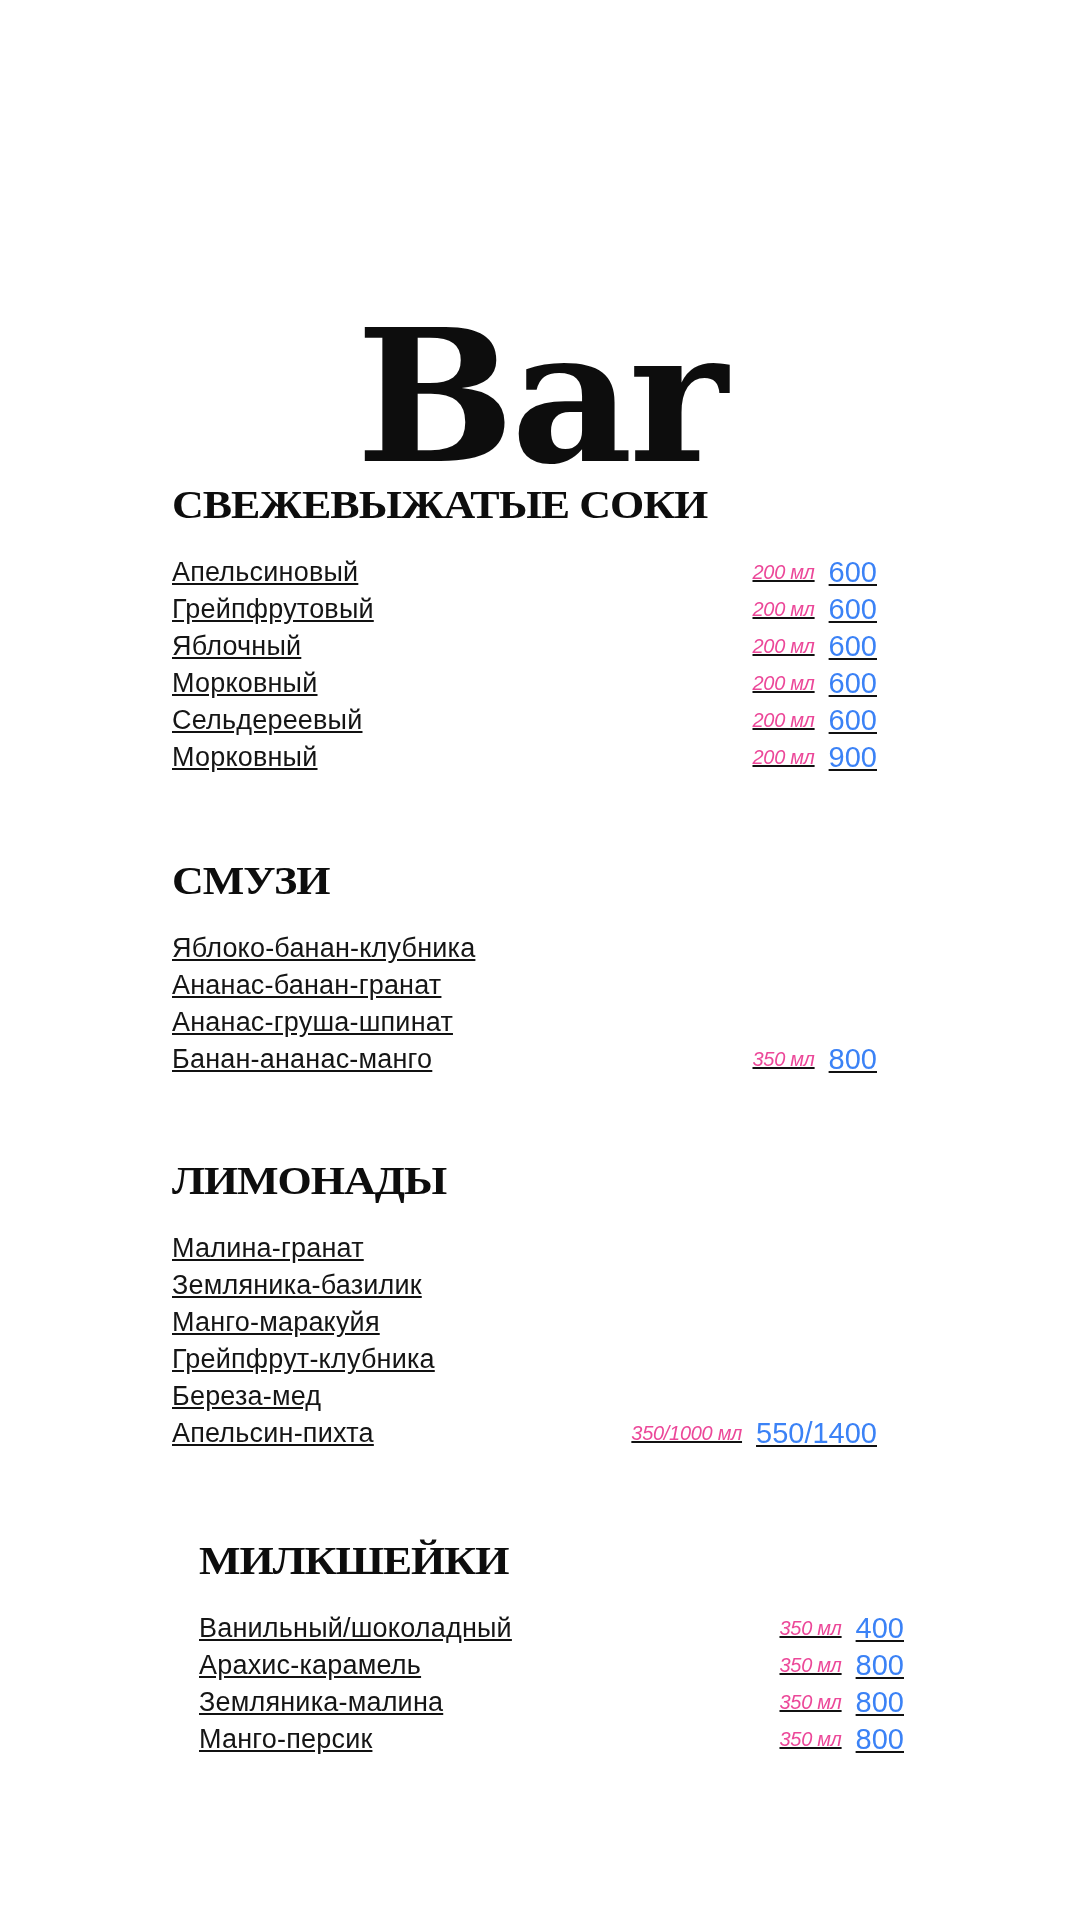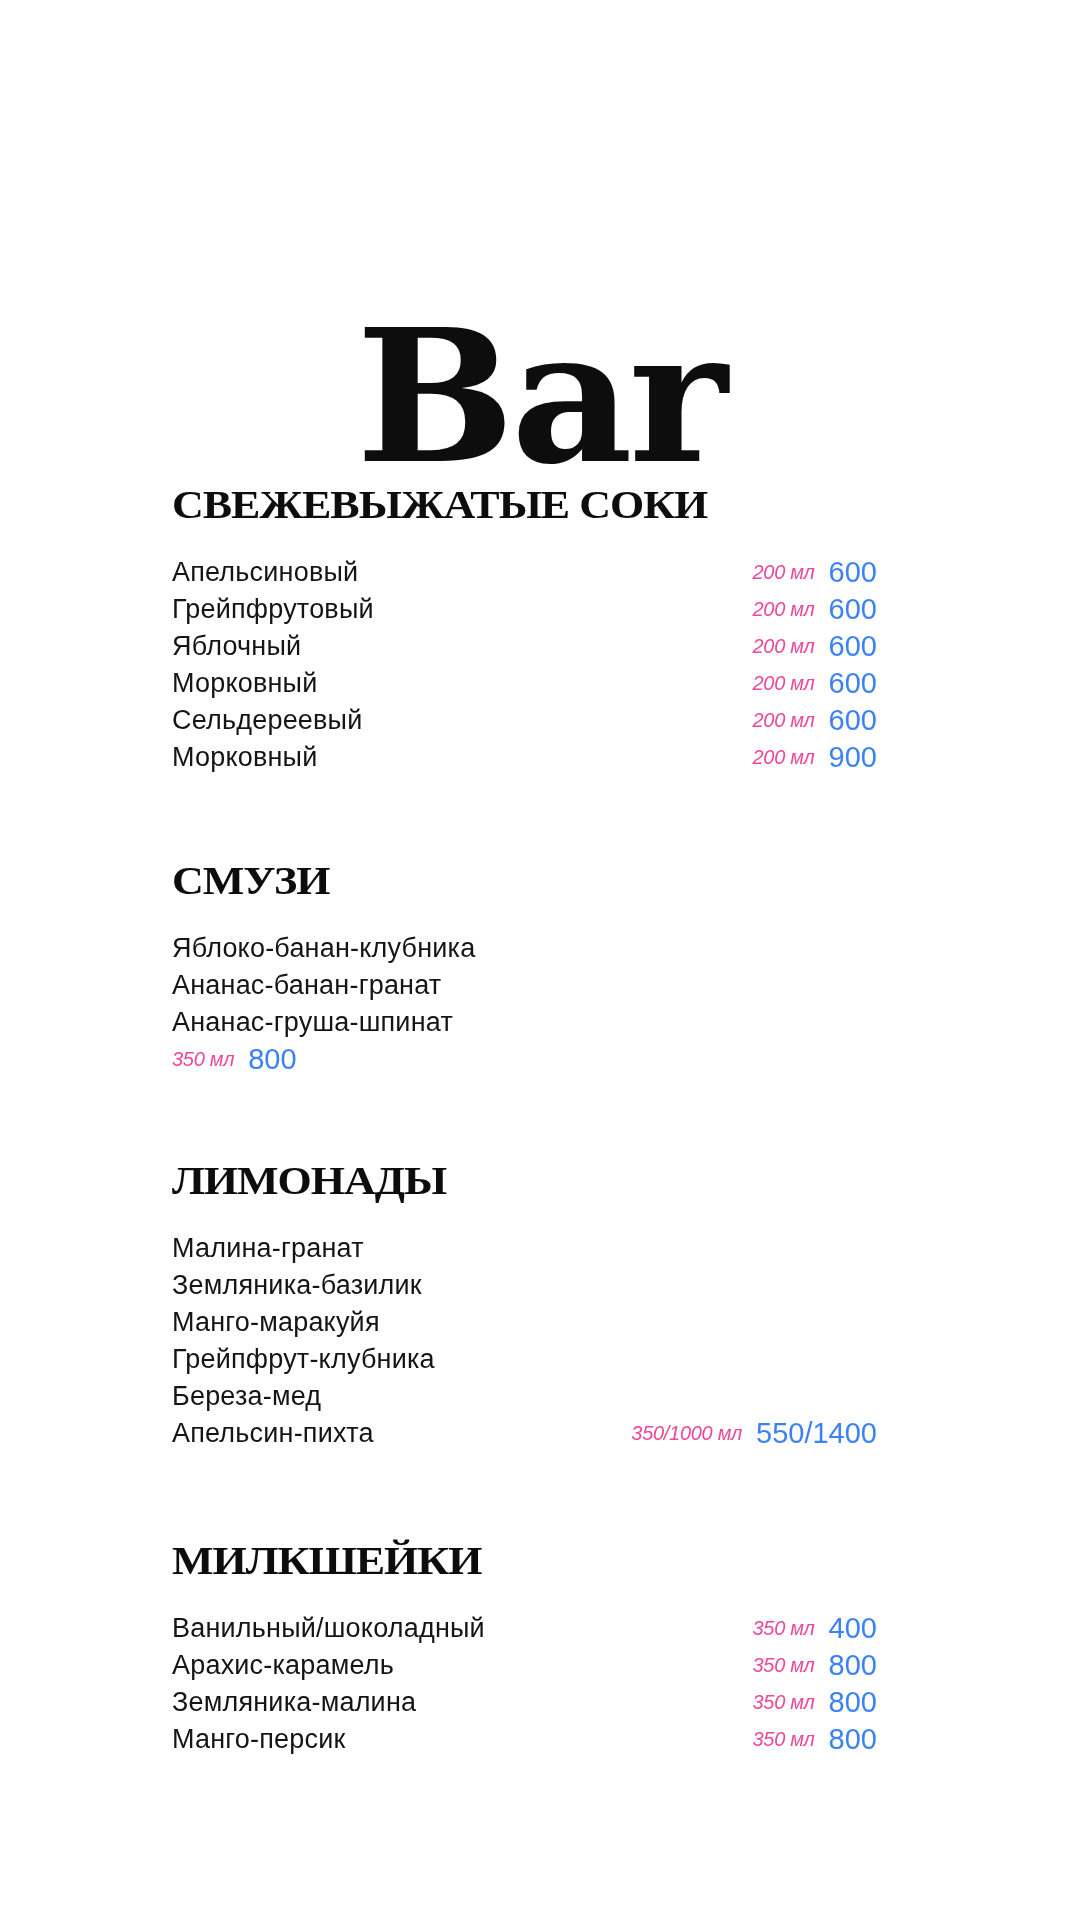--- a/index.html
+++ b/index.html
@@ -1,27 +1,27 @@
 <!DOCTYPE html>
 <html><head>
 <meta charset="utf-8">
 <style>
   html, body { margin: 0; padding: 0; background: #ffffff; }
   body { width: 1080px; height: 1920px; position: relative; overflow: hidden; color: #111111; font-family: "Liberation Sans", sans-serif; }
   .title { position: absolute; left: 0; width: 1080px; top: 176px; text-align: center; font-family: "DejaVu Serif", serif; font-size: 188px; line-height: 1; letter-spacing: -4px; color: #0d0d0d; transform: scaleY(0.98); }
   .section { position: absolute; left: 172px; width: 705px; }
   .section-heading { font-family: "Liberation Serif", serif; font-weight: bold; font-size: 44px; letter-spacing: -1px; line-height: 50px; margin: 0 0 22px 0; color: #0d0d0d; transform: scaleY(0.92); transform-origin: left top; }
-  .row { display: flex; align-items: center; height: 37px; line-height: 37px; }
+  .row { display: flex; align-items: center; height: 37px; line-height: 37px; text-decoration: underline; }
   .item-name { flex: 1; font-size: 27px; color: #151515; letter-spacing: 0.2px; }
   .item-vol { font-style: italic; font-size: 20px; color: #ec4899; margin-right: 14px; letter-spacing: -0.3px; }
   .item-price { font-size: 29px; color: #3b82f6; }
   #s-juice { top: 482px; }
   #s-smoothie { top: 858px; }
   #s-lemonade { top: 1158px; }
-  #s-milkshake { top: 1538px; }
+  #s-milkshake { top: 1538px; margin-left: 27px; }
 </style>
 </head>
 <body>
 
 <h1 class="title">Bar</h1>
 
 <section class="section" id="s-juice">
   <h2 class="section-heading">СВЕЖЕВЫЖАТЫЕ СОКИ</h2>
   <div class="row">
       <span class="item-name">Апельсиновый</span>
@@ -66,20 +66,21 @@
       <span class="item-name">Ананас-банан-гранат</span>
       <span class="item-vol"></span>
       <span class="item-price"></span>
     </div>
   <div class="row">
       <span class="item-name">Ананас-груша-шпинат</span>
       <span class="item-vol"></span>
       <span class="item-price"></span>
     </div>
   <div class="row">
+      <span class="item-name">Банан-ананас-манго</span>
       <span class="item-vol">350 мл</span>
       <span class="item-price">800</span>
     </div>
 </section>
 
 <section class="section" id="s-lemonade">
   <h2 class="section-heading">ЛИМОНАДЫ</h2>
   <div class="row">
       <span class="item-name">Малина-гранат</span>
       <span class="item-vol"></span>

